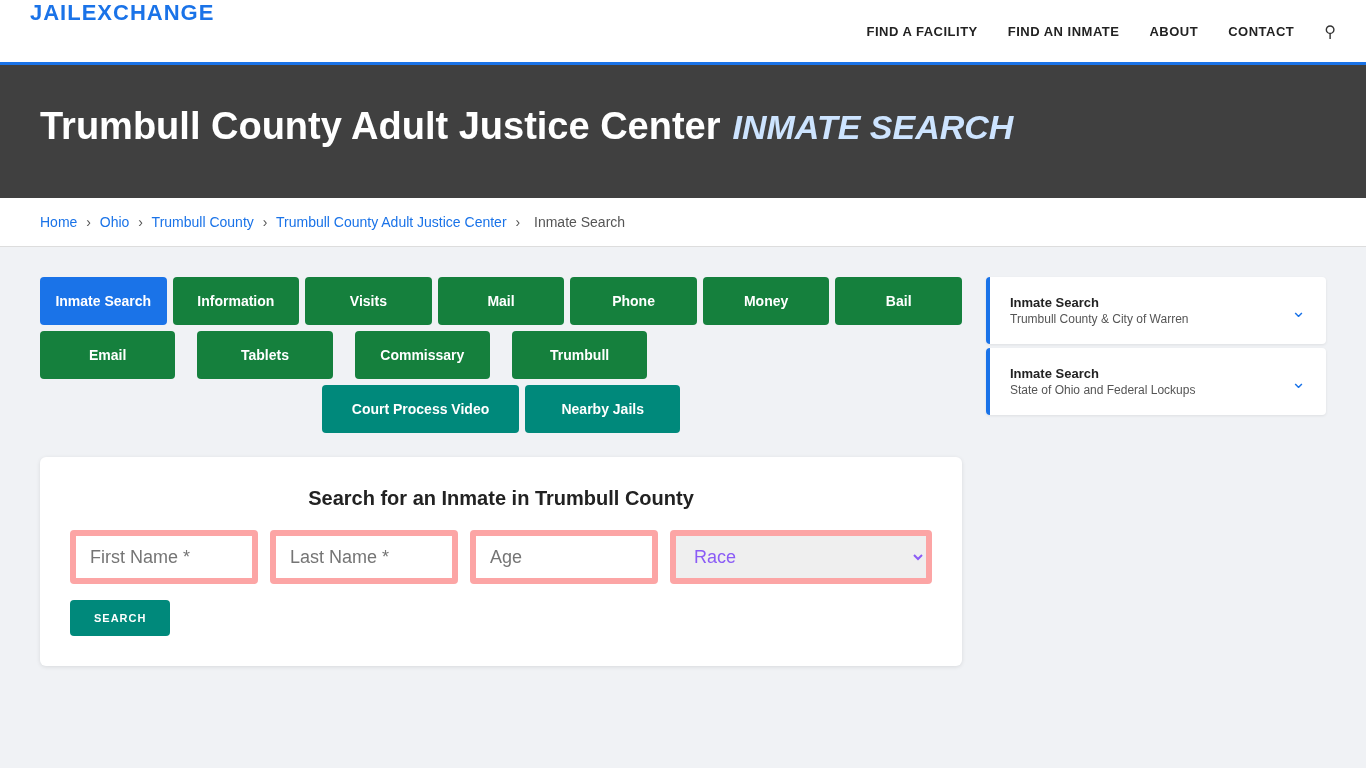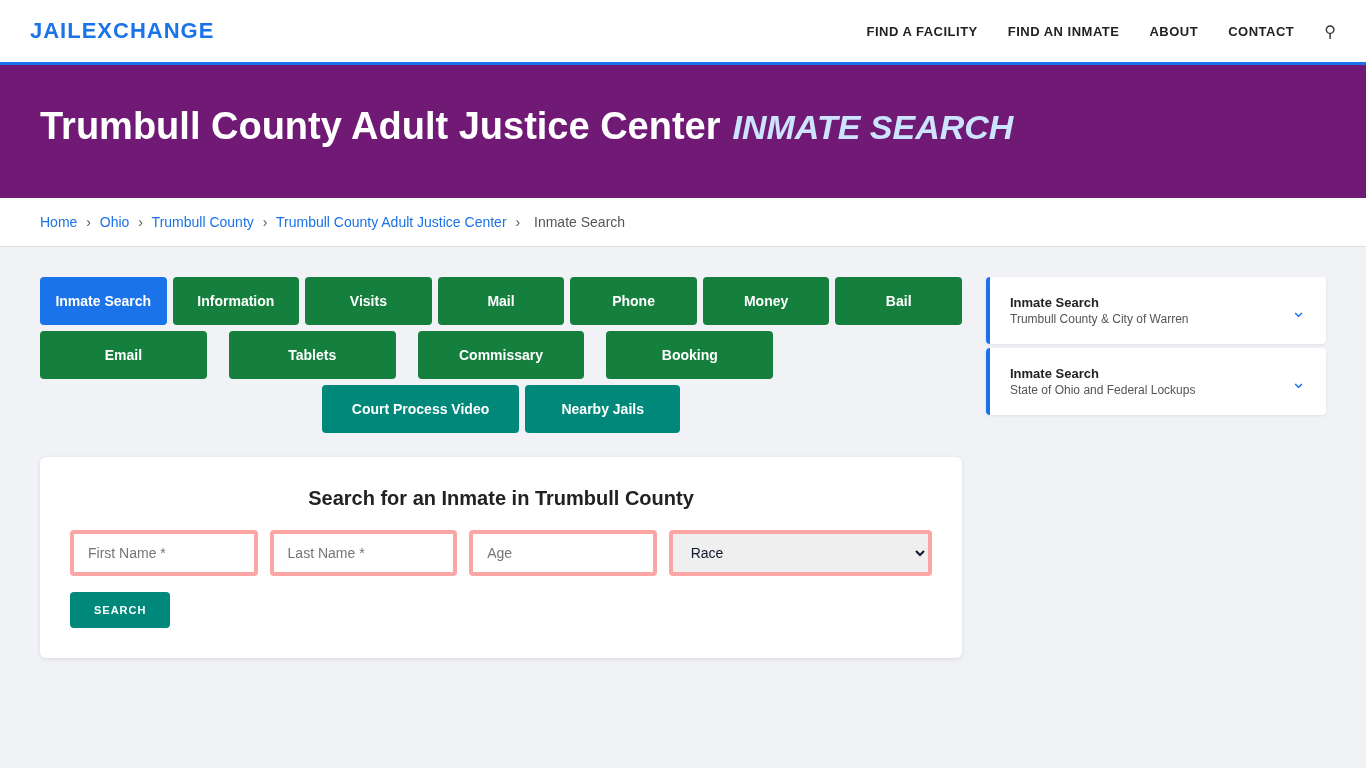--- a/index.html
+++ b/index.html
@@ -3,21 +3,20 @@
   <meta charset="utf-8">
   <style>
     * { box-sizing: border-box; margin: 0; padding: 0; }
     body { font-family: Arial, sans-serif; background: #f0f2f5; color: #333; }
 
     
     nav {
       background: #fff;
       border-bottom: 3px solid #1a73e8;
       display: flex;
-      align-items: center;
       padding: 0 30px;
       height: 65px;
     }
     .logo {
       font-size: 22px;
       font-weight: 900;
       letter-spacing: 1px;
       color: #1a1a1a;
       margin-right: auto;
       text-transform: uppercase;
@@ -33,21 +32,21 @@
       text-transform: uppercase;
     }
     .search-icon-nav {
       font-size: 16px;
       cursor: pointer;
       color: #333;
     }
 
     
     .hero {
-      background: #701a75;
+      background: #404040;
       padding: 40px 24px 50px 40px;
     }
     .hero h1 {
       color: #fff;
       font-size: 38px;
       font-weight: 800;
     }
     .hero h1 em {
       font-style: italic;
       font-weight: 800;
@@ -76,21 +75,21 @@
 
     
     .tabs-grid {
       display: grid;
       grid-template-columns: repeat(7, 1fr);
       gap: 6px;
       margin-bottom: 6px;
     }
     .tabs-grid-row2 {
       display: grid;
-      grid-template-columns: repeat(5, 1fr);
+      grid-template-columns: repeat(6, 1fr);
       gap: 22px;
       margin-bottom: 6px;
     }
     .tabs-grid-row3 {
       display: flex;
       justify-content: center;
       gap: 6px;
       margin-bottom: 24px;
     }
     .tab-btn {
@@ -134,27 +133,27 @@
       margin-bottom: 20px;
       color: #222;
     }
     .form-row {
       display: flex;
       gap: 12px;
       margin-bottom: 16px;
       flex-wrap: wrap;
     }
     .form-row input, .form-row select {
-      border: 4px solid #fca5a5;
+      border: 6px solid #fca5a5;
       border-radius: 4px;
       padding: 10px 14px;
-      font-size: 14px;
+      font-size: 18px;
       flex: 1;
       min-width: 100px;
-      color: #0f172a;
+      color: #8b5cf6;
     }
     .form-row select { flex: 1.5; }
     .search-btn {
       background: #00897b;
       color: #fff;
       border: none;
       border-radius: 4px;
       padding: 12px 24px;
       font-size: 11px;
       font-weight: 700;
@@ -241,21 +240,21 @@
       <button class="tab-btn">Mail</button>
       <button class="tab-btn">Phone</button>
       <button class="tab-btn">Money</button>
       <button class="tab-btn">Bail</button>
     </div>
 
     <div class="tabs-grid-row2">
       <button class="tab-btn">Email</button>
       <button class="tab-btn">Tablets</button>
       <button class="tab-btn">Commissary</button>
-      <button class="tab-btn">Booking</button>
+      <button class="tab-btn">Trumbull</button>
     </div>
 
     <div class="tabs-grid-row3">
       <button class="tab-btn-wide">Court Process Video</button>
       <button class="tab-btn-wide">Nearby Jails</button>
     </div>
 
     <div class="search-form-card">
       <h2>Search for an Inmate in Trumbull County</h2>
       <div class="form-row">

